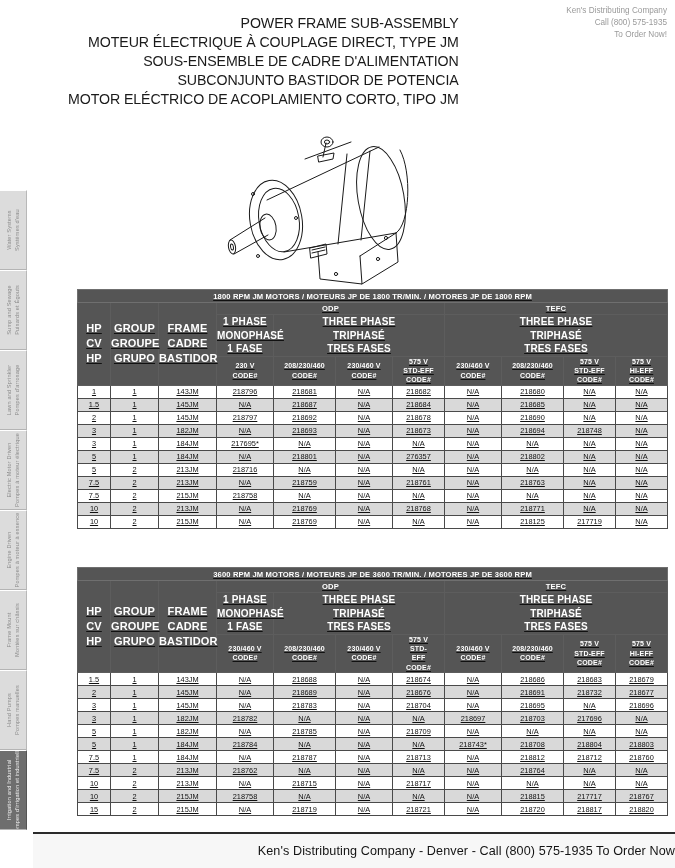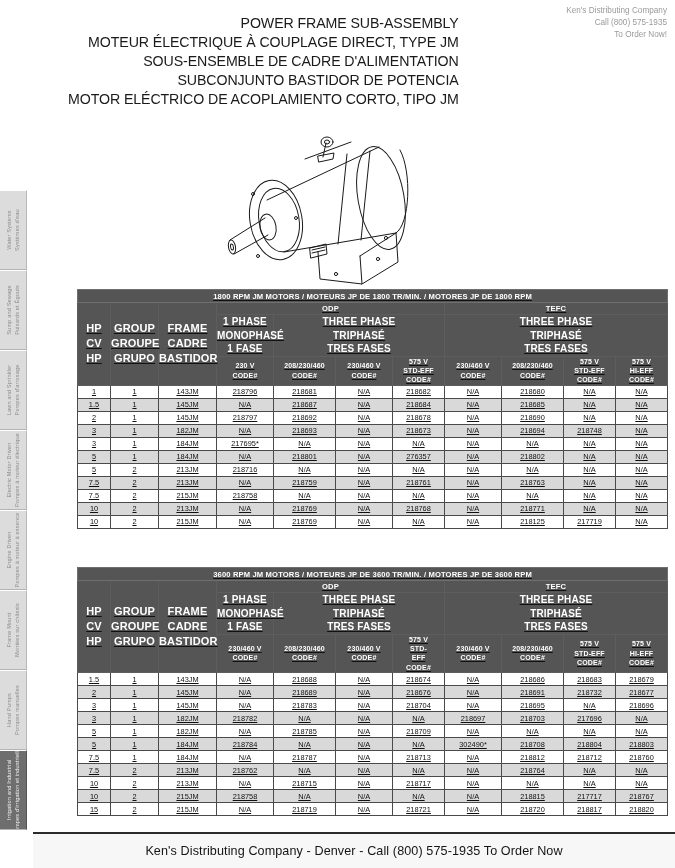--- a/index.html
+++ b/index.html
@@ -141,21 +141,21 @@
     width: 642px; height: 2px;
     background: #2b2b2b;
   }
   #footer-bar {
     position: absolute;
     left: 33px; top: 834px;
     width: 642px; height: 34px;
     background: #f7f7f7;
     display: flex;
     align-items: center;
-    justify-content: center;
+    justify-content: flex-end;
   }
   #footer-text {
     font-size: 12.6px;
     color: #141414;
     letter-spacing: 0.1px;
   }
   #footer-faint {
     position: absolute;
     right: 10px; top: 857px;
     font-size: 6px;
@@ -656,21 +656,21 @@
             <td>N/A</td>
           </tr>
           <tr class="alt">
             <td>5</td>
             <td>1</td>
             <td>184JM</td>
             <td>218784</td>
             <td>N/A</td>
             <td>N/A</td>
             <td>N/A</td>
-            <td>302490*</td>
+            <td>218743*</td>
             <td>218708</td>
             <td>218804</td>
             <td>218803</td>
           </tr>
           <tr>
             <td>7.5</td>
             <td>1</td>
             <td>184JM</td>
             <td>N/A</td>
             <td>218787</td>

